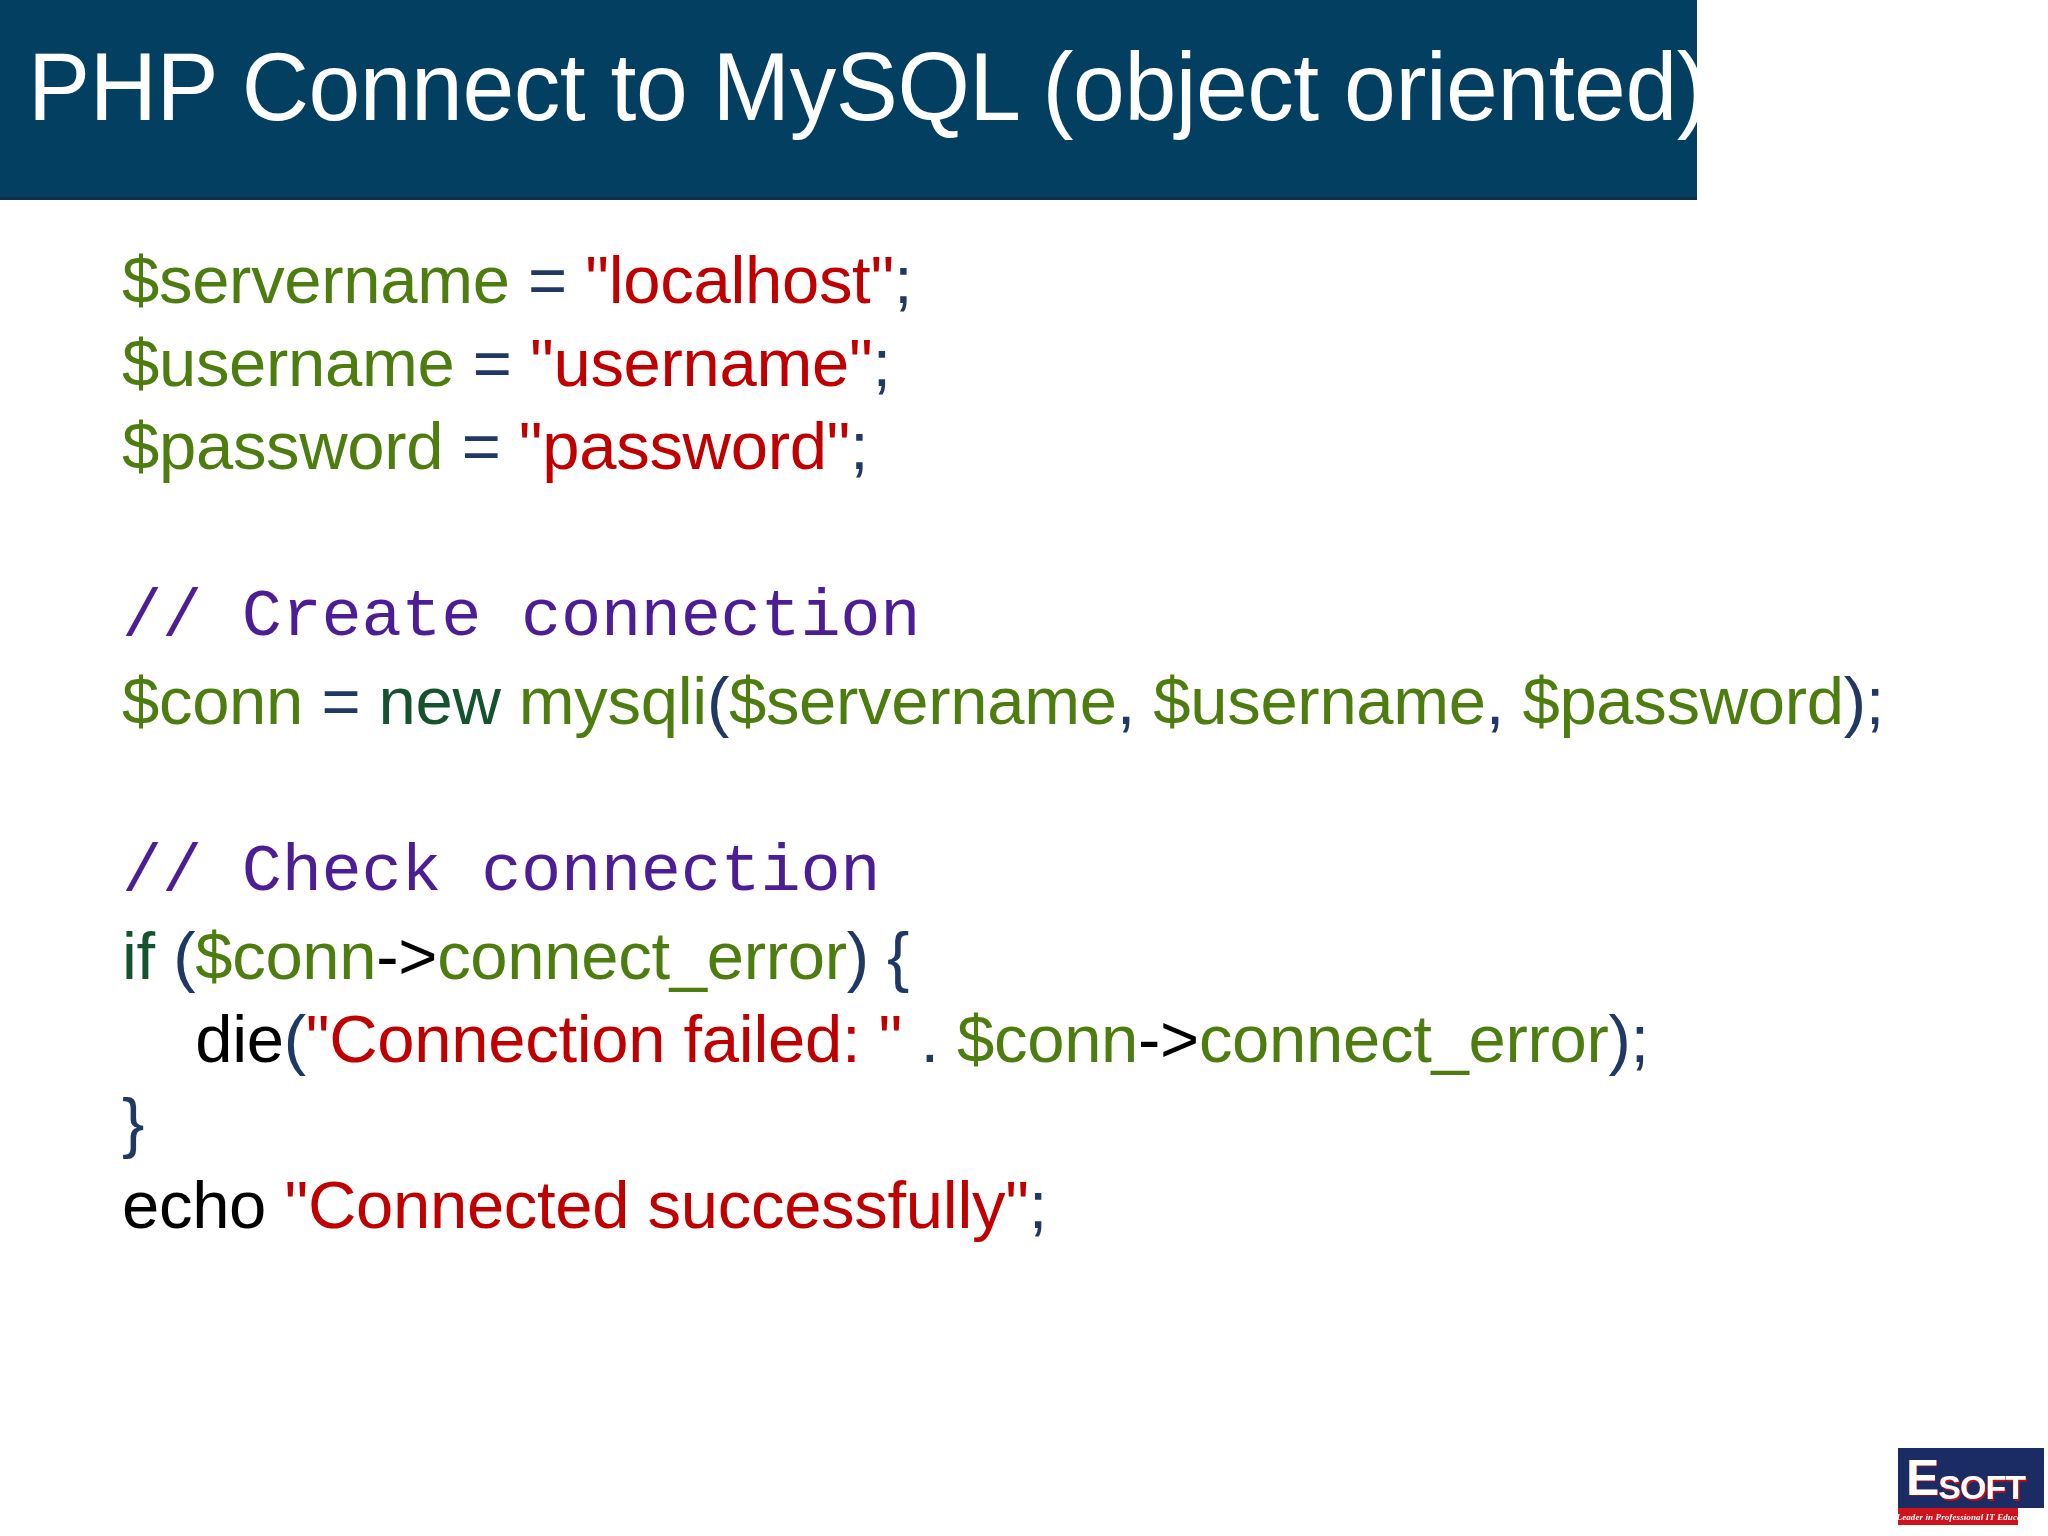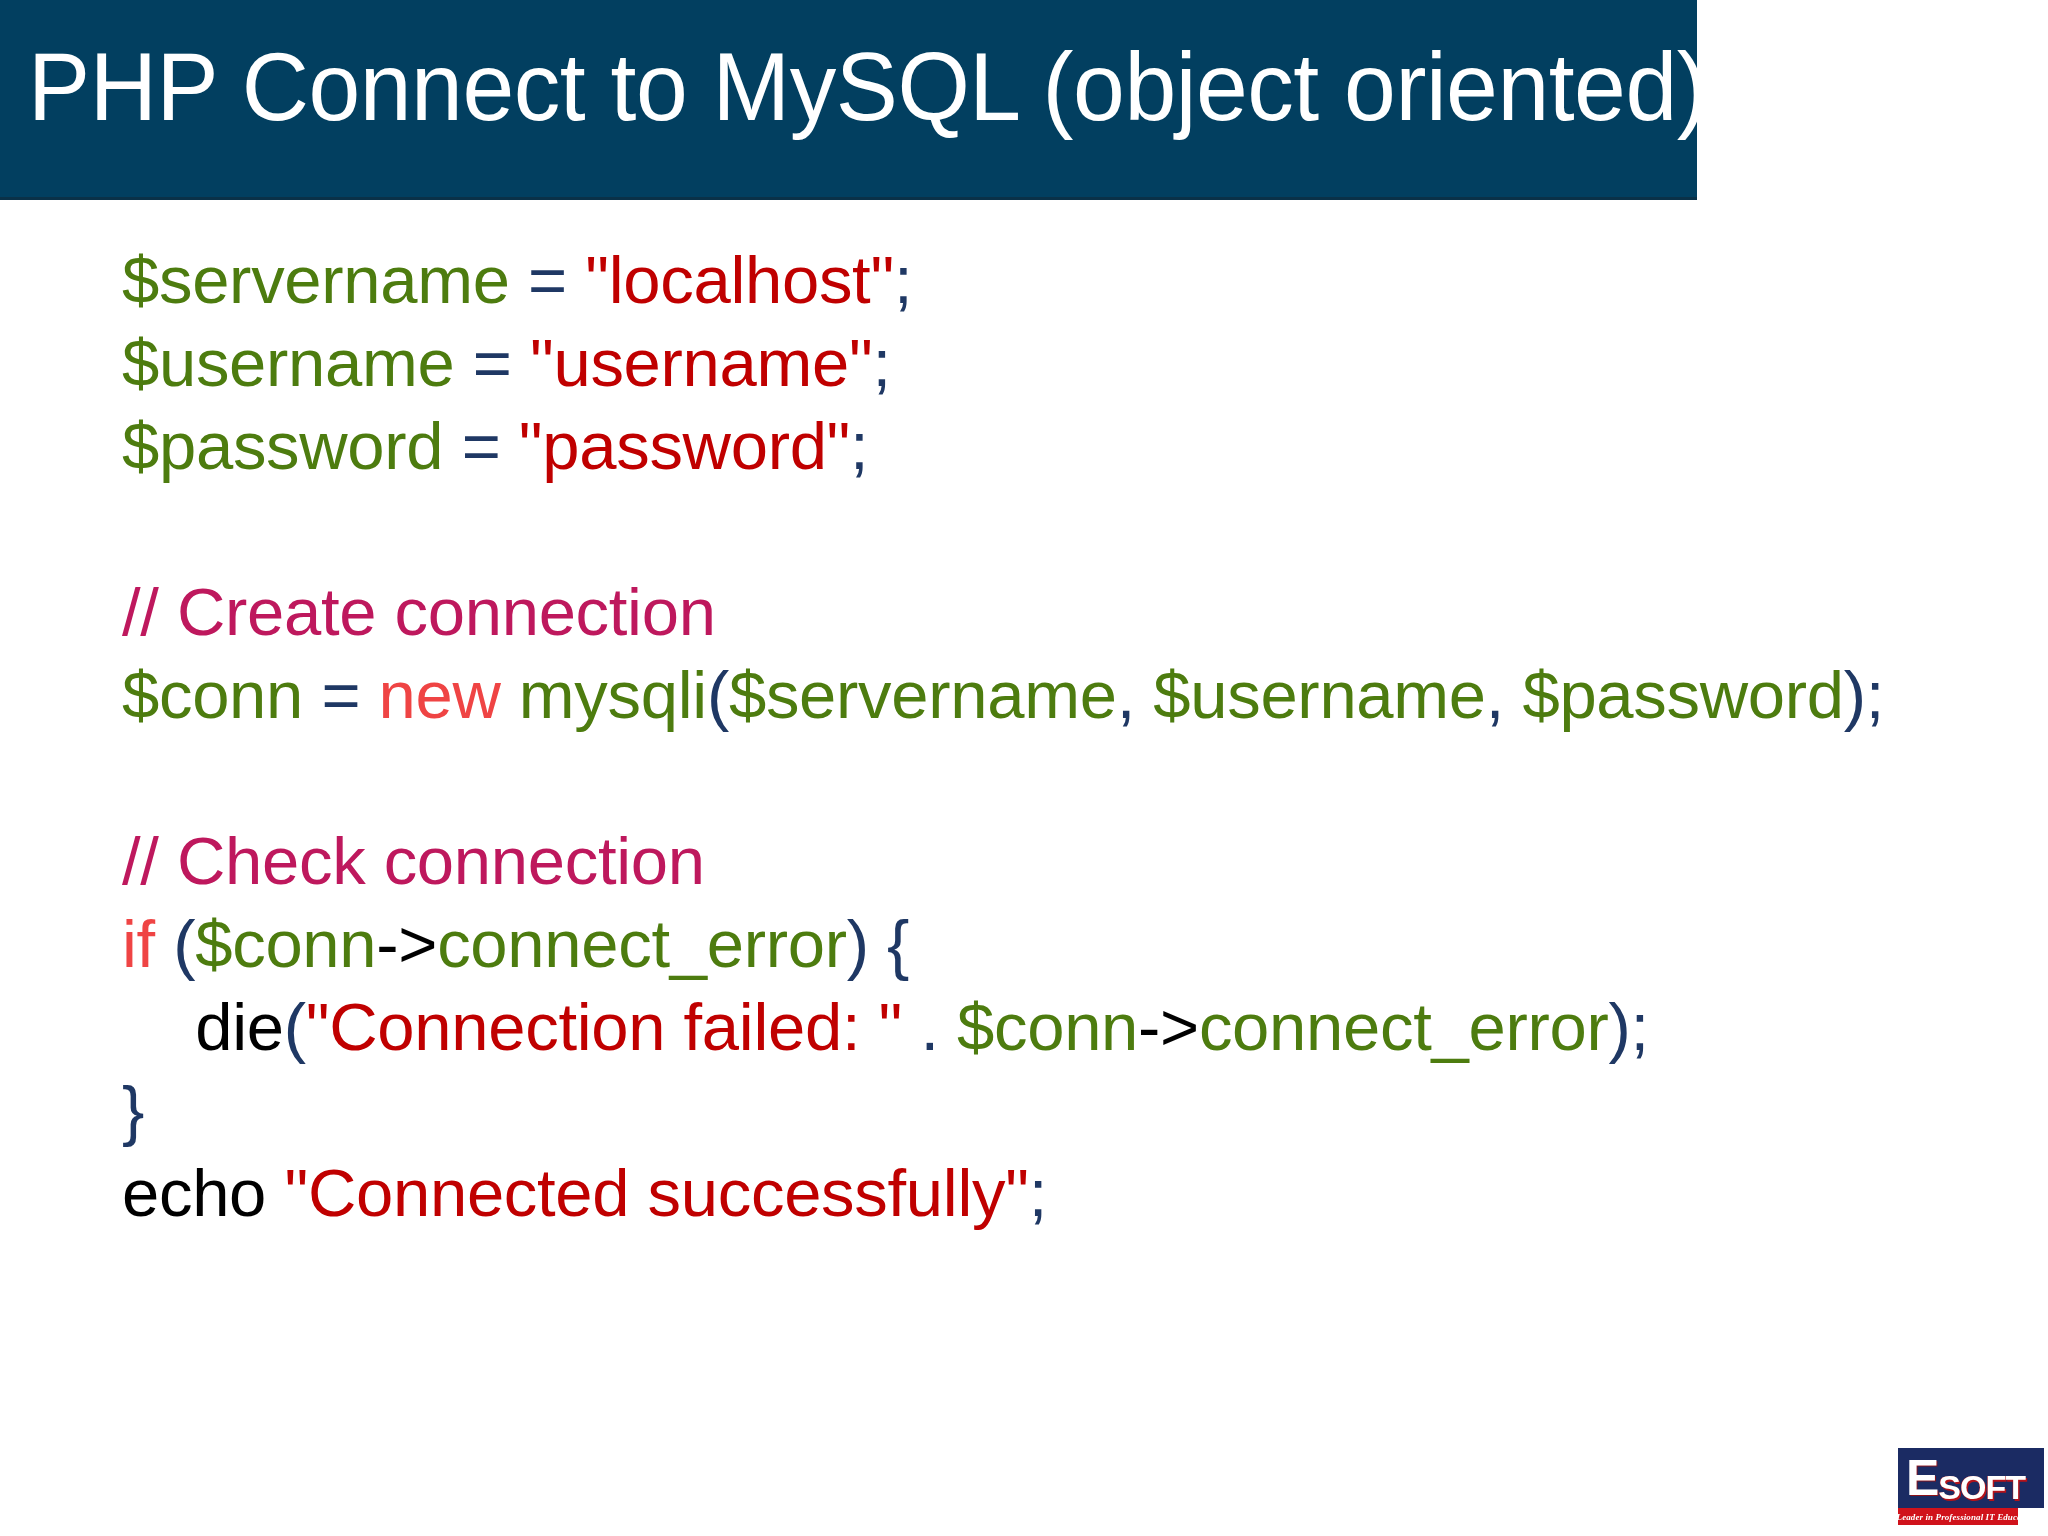--- a/index.html
+++ b/index.html
@@ -66,22 +66,22 @@
     white-space: pre-wrap;
   }
   .code-line.blank {
     height: 83px;
   }
 
   
   .tok-plain   { color: #4d7c0f; }
   .tok-punct   { color: #1F3864; }
   .tok-string  { color: #C00000; }
-  .tok-comment { color: #be185d; }
-  .tok-keyword { color: #ef4444; }
+  .tok-comment { color: #4c1d95; font-family: Liberation Mono, monospace; }
+  .tok-keyword { color: #14532d; }
 
   
   #logo {
     position: absolute;
     left: 1898px;
     top: 1448px;
     width: 146px;
     height: 80px;
   }
   #logo-box {

